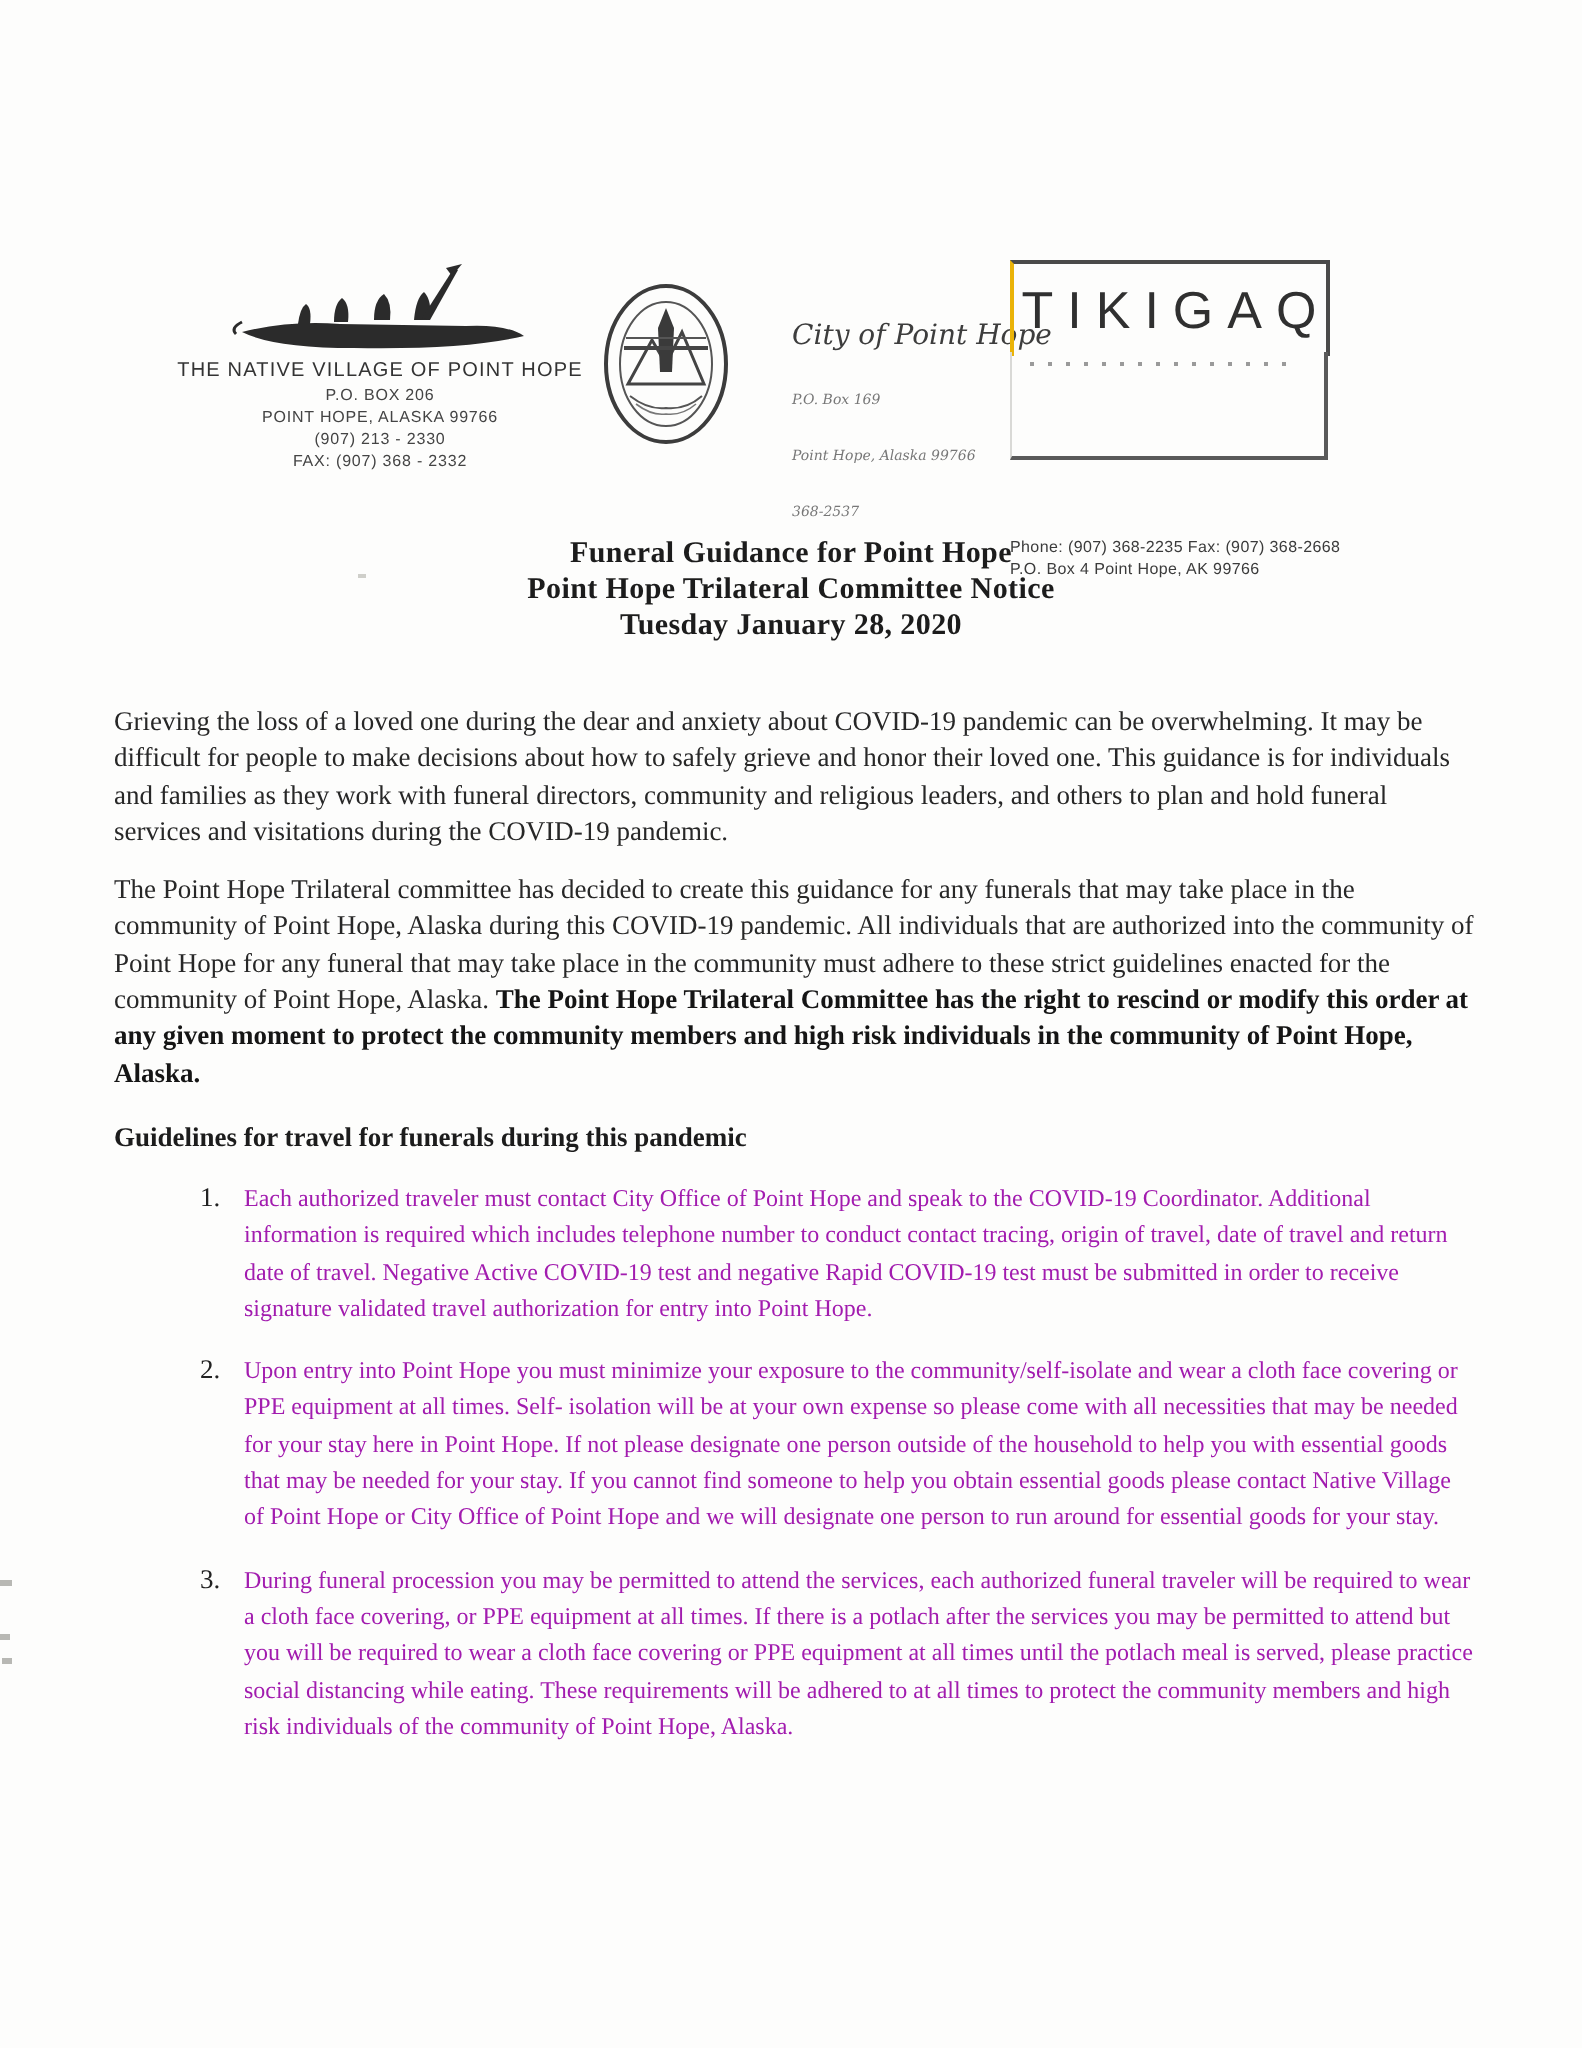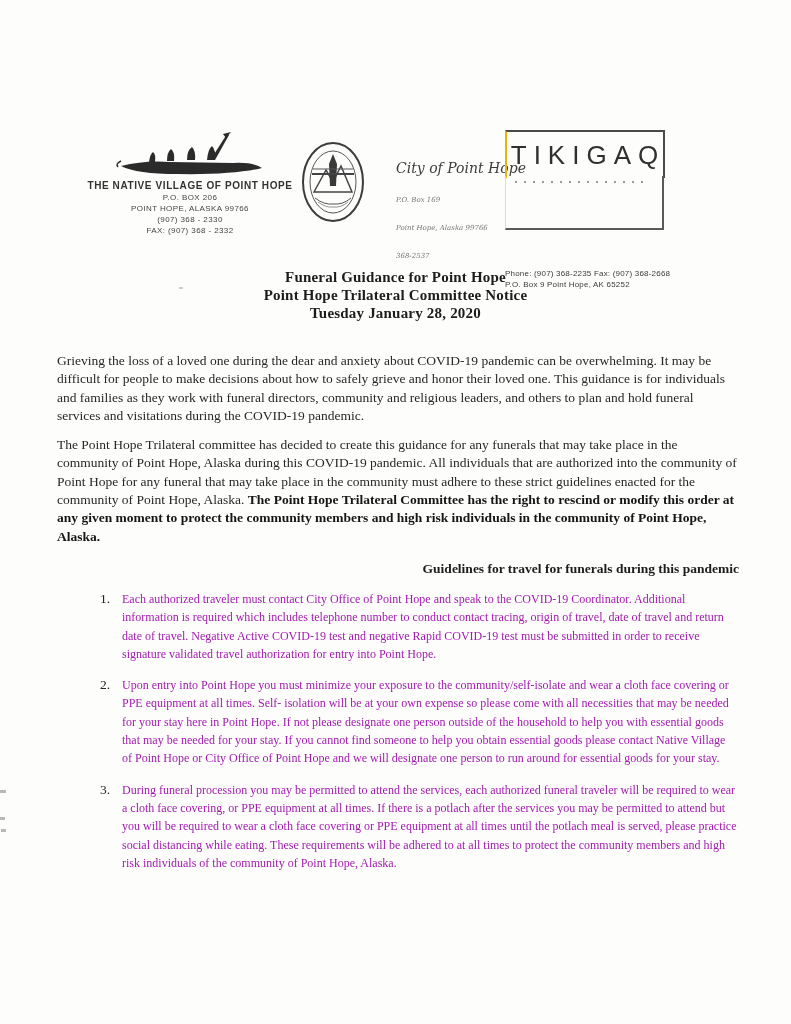--- a/index.html
+++ b/index.html
@@ -10,21 +10,21 @@
     font-family:"Liberation Serif", serif;
     color:#262626;
     overflow:hidden;
   }
   
   .header{position:absolute;top:0;left:0;width:791px;height:255px;}
 
   .nv-logo{position:absolute;top:132px;left:75px;width:230px;text-align:center;
     font-family:"Liberation Sans", sans-serif;color:#3a3a3a;}
   .nv-boat{display:block;margin:0 auto 2px auto;}
-  .nv-name{font-size:10px;letter-spacing:0.6px;color:#333;font-weight:bold;}
+  .nv-name{font-size:10px;letter-spacing:0.6px;color:#333;}
   .nv-line{font-size:8px;letter-spacing:0.4px;margin-top:2px;color:#444;}
 
   .city-logo{position:absolute;top:138px;left:300px;width:200px;}
   .city-seal{position:absolute;top:2px;left:0;}
   .city-text{position:absolute;top:22px;left:96px;width:130px;text-align:left;}
   .city-name{font-family:"DejaVu Serif", serif;font-style:italic;font-size:14px;color:#3d3d3d;white-space:nowrap;}
   .city-line{font-family:"DejaVu Serif", serif;font-style:italic;font-size:7px;color:#777;margin-top:20px;white-space:nowrap;}
 
   .tik-logo{position:absolute;top:130px;left:505px;width:170px;}
   .tik-wordbox{
@@ -51,21 +51,21 @@
   
   .title-block{position:absolute;top:268px;left:0;width:791px;text-align:center;}
   .title-line{font-weight:bold;font-size:15px;line-height:18px;color:#1c1c1c;letter-spacing:0.2px;}
 
   
   .content{position:absolute;top:352px;left:57px;width:682px;}
   .para{font-size:13.5px;line-height:18.3px;text-align:left;color:#272727;}
   .para + .para{margin-top:11px;font-family:Liberation Serif, serif;}
   .bold-run{font-weight:bold;color:#151515;}
 
-  .guidelines-heading{margin-top:15px;text-align:right;font-weight:bold;
+  .guidelines-heading{margin-top:15px;text-align:left;font-weight:bold;
     font-size:13.5px;color:#1c1c1c;}
 
   .glist{margin-top:13px;}
   .gitem{display:flex;margin-bottom:13px;}
   .gnum{width:22px;flex:0 0 22px;margin-left:43px;font-size:13.5px;line-height:18.3px;color:#222;}
   .gtext{flex:1;font-size:12px;line-height:18.3px;color:#a21caf;padding-right:2px;}
 
   
   .artifact{position:absolute;background:#b8b8b4;}
   .a1{left:0;top:790px;width:6px;height:3px;}
@@ -87,21 +87,21 @@
         <path d="M52 29 q0 -9 4 -12 q4 3 3 12 Z" fill="#2b2b2b"></path>
         <path d="M72 28 q0 -10 5 -13 q4 4 3 13 Z" fill="#2b2b2b"></path>
         <path d="M92 28 q1 -11 5 -14 q4 4 3 14 Z" fill="#2b2b2b"></path>
         <path d="M96 27 L112 2 L114 3 L100 28 Z" fill="#2b2b2b"></path>
         <path d="M108 2 l8 -2 -5 6 Z" fill="#2b2b2b"></path>
         <path d="M3 35 q-3 -3 3 -6" stroke="#2b2b2b" stroke-width="1.5" fill="none"></path>
       </svg>
       <div class="nv-name">THE NATIVE VILLAGE OF POINT HOPE</div>
       <div class="nv-line">P.O. BOX 206</div>
       <div class="nv-line">POINT HOPE, ALASKA 99766</div>
-      <div class="nv-line">(907) 368 - 2330</div>
+      <div class="nv-line">(907) 213 - 2330</div>
       <div class="nv-line">FAX: (907) 368 - 2332</div>
     </div>
 
     <div class="city-logo">
       <svg class="city-seal" width="66" height="84" viewBox="0 0 66 84">
         <ellipse cx="33" cy="42" rx="30" ry="39" fill="none" stroke="#3c3c3c" stroke-width="2"></ellipse>
         <ellipse cx="33" cy="42" rx="23" ry="31" fill="none" stroke="#555" stroke-width="1"></ellipse>
         <path d="M14 52 L26 30 L33 42 L41 26 L52 52 Z" fill="none" stroke="#444" stroke-width="1.5"></path>
         <path d="M29 24 L33 14 L37 24 L36 46 L30 46 Z" fill="#3a3a3a"></path>
         <line x1="12" y1="34" x2="54" y2="34" stroke="#444" stroke-width="2"></line>
@@ -118,21 +118,21 @@
     </div>
 
     <div class="tik-logo">
       <div class="tik-wordbox">
         <span class="tik-word">TIKIGAQ</span>
       </div>
       <div class="tik-tagline"></div>
       <div class="tik-bracket"></div>
       <div class="tik-contact">
         <div>Phone: (907) 368-2235 Fax: (907) 368-2668</div>
-        <div>P.O. Box 9 Point Hope, AK 65252</div>
+        <div>P.O. Box 4 Point Hope, AK 99766</div>
       </div>
     </div>
 
   </div>
 
   <div class="title-block">
     <div class="title-line">Funeral Guidance for Point Hope</div>
     <div class="title-line">Point Hope Trilateral Committee Notice</div>
     <div class="title-line">Tuesday January 28, 2020</div>
   </div>

